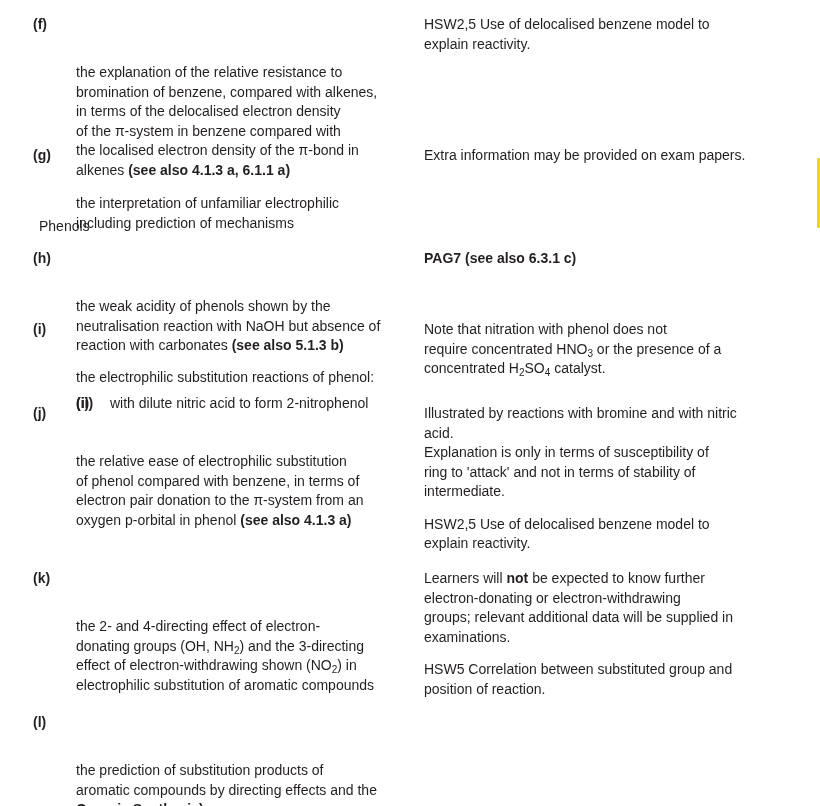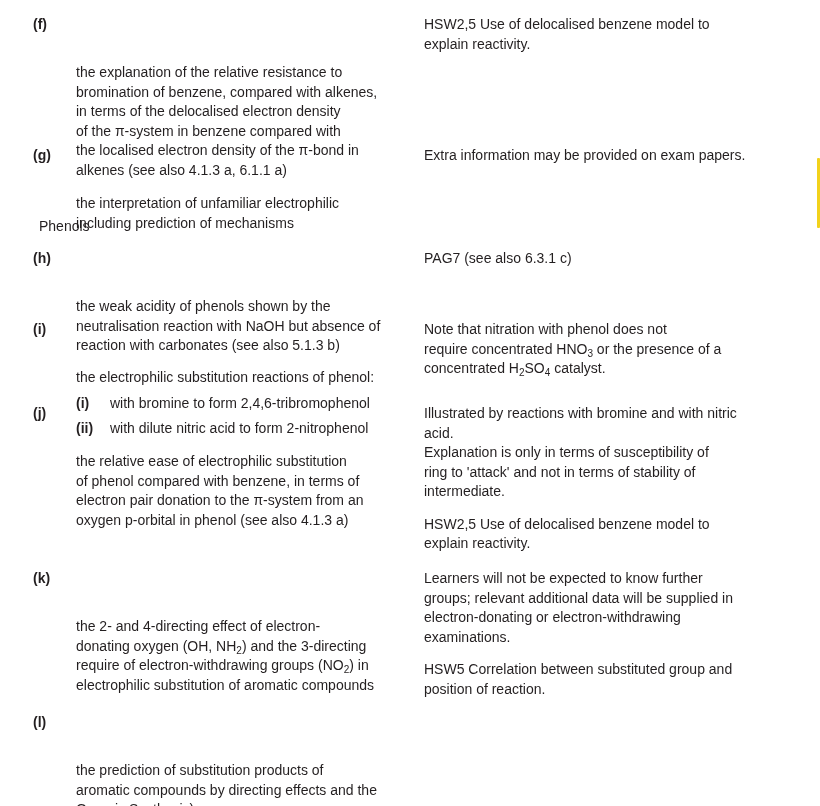--- a/index.html
+++ b/index.html
@@ -38,21 +38,21 @@
     position: absolute;
     left: 424px;
     width: 360px;
   }
   .heading {
     position: absolute;
     left: 33px;
     font-weight: normal;
     margin-left: 6px;
   }
-  b, .bold { font-weight: normal; }
+  b, .bold { font-weight: bold; }
   .sub-item {
     position: relative;
     padding-left: 34px;
     margin-top: 6px;
   }
   .sub-item .sub-label {
     position: absolute;
     left: 0;
     font-weight: bold;
   }
@@ -109,21 +109,20 @@
   </div>
   <div class="right bold">PAG7 (see also 6.3.1 c)</div>
 </div>
 
 <div class="row" style="top:320px;">
   <span class="label">(i)</span>
   <div class="left">
     <div>the electrophilic substitution reactions of phenol:</div>
     <div class="sub-item">
       <span class="sub-label">(i)</span>
-      <span>with bromine to form 2,4,6-tribromophenol</span>
     </div>
     <div class="sub-item">
       <span class="sub-label">(ii)</span>
       <span>with dilute nitric acid to form 2-nitrophenol</span>
     </div>
   </div>
   <div class="right">
     <div>Note that nitration with phenol does not</div>
     <div><span>require concentrated HNO</span><sub>3</sub><span> or the presence of a</span></div>
     <div><span>concentrated H</span><sub>2</sub><span>SO</span><sub>4</sub><span> catalyst.</span></div>
@@ -146,28 +145,28 @@
     <div>intermediate.</div>
     <div class="para-gap">HSW2,5 Use of delocalised benzene model to</div>
     <div>explain reactivity.</div>
   </div>
 </div>
 
 <div class="row" style="top:569px;">
   <span class="label">(k)</span>
   <div class="left">
     <div>the 2- and 4-directing effect of electron-</div>
-    <div><span>donating oxygen (OH, NH</span><sub>2</sub><span>) and the 3-directing</span></div>
-    <div><span>require of electron-withdrawing groups (NO</span><sub>2</sub><span>) in</span></div>
+    <div><span>donating groups (OH, NH</span><sub>2</sub><span>) and the 3-directing</span></div>
+    <div><span>effect of electron-withdrawing shown (NO</span><sub>2</sub><span>) in</span></div>
     <div>electrophilic substitution of aromatic compounds</div>
   </div>
   <div class="right">
     <div><span>Learners will </span><b>not</b><span> be expected to know further</span></div>
+    <div>electron-donating or electron-withdrawing</div>
     <div>groups; relevant additional data will be supplied in</div>
-    <div>electron-donating or electron-withdrawing</div>
     <div>examinations.</div>
     <div class="para-gap">HSW5 Correlation between substituted group and</div>
     <div>position of reaction.</div>
   </div>
 </div>
 
 <div class="row" style="top:713px;">
   <span class="label">(l)</span>
   <div class="left">
     <div>the prediction of substitution products of</div>

